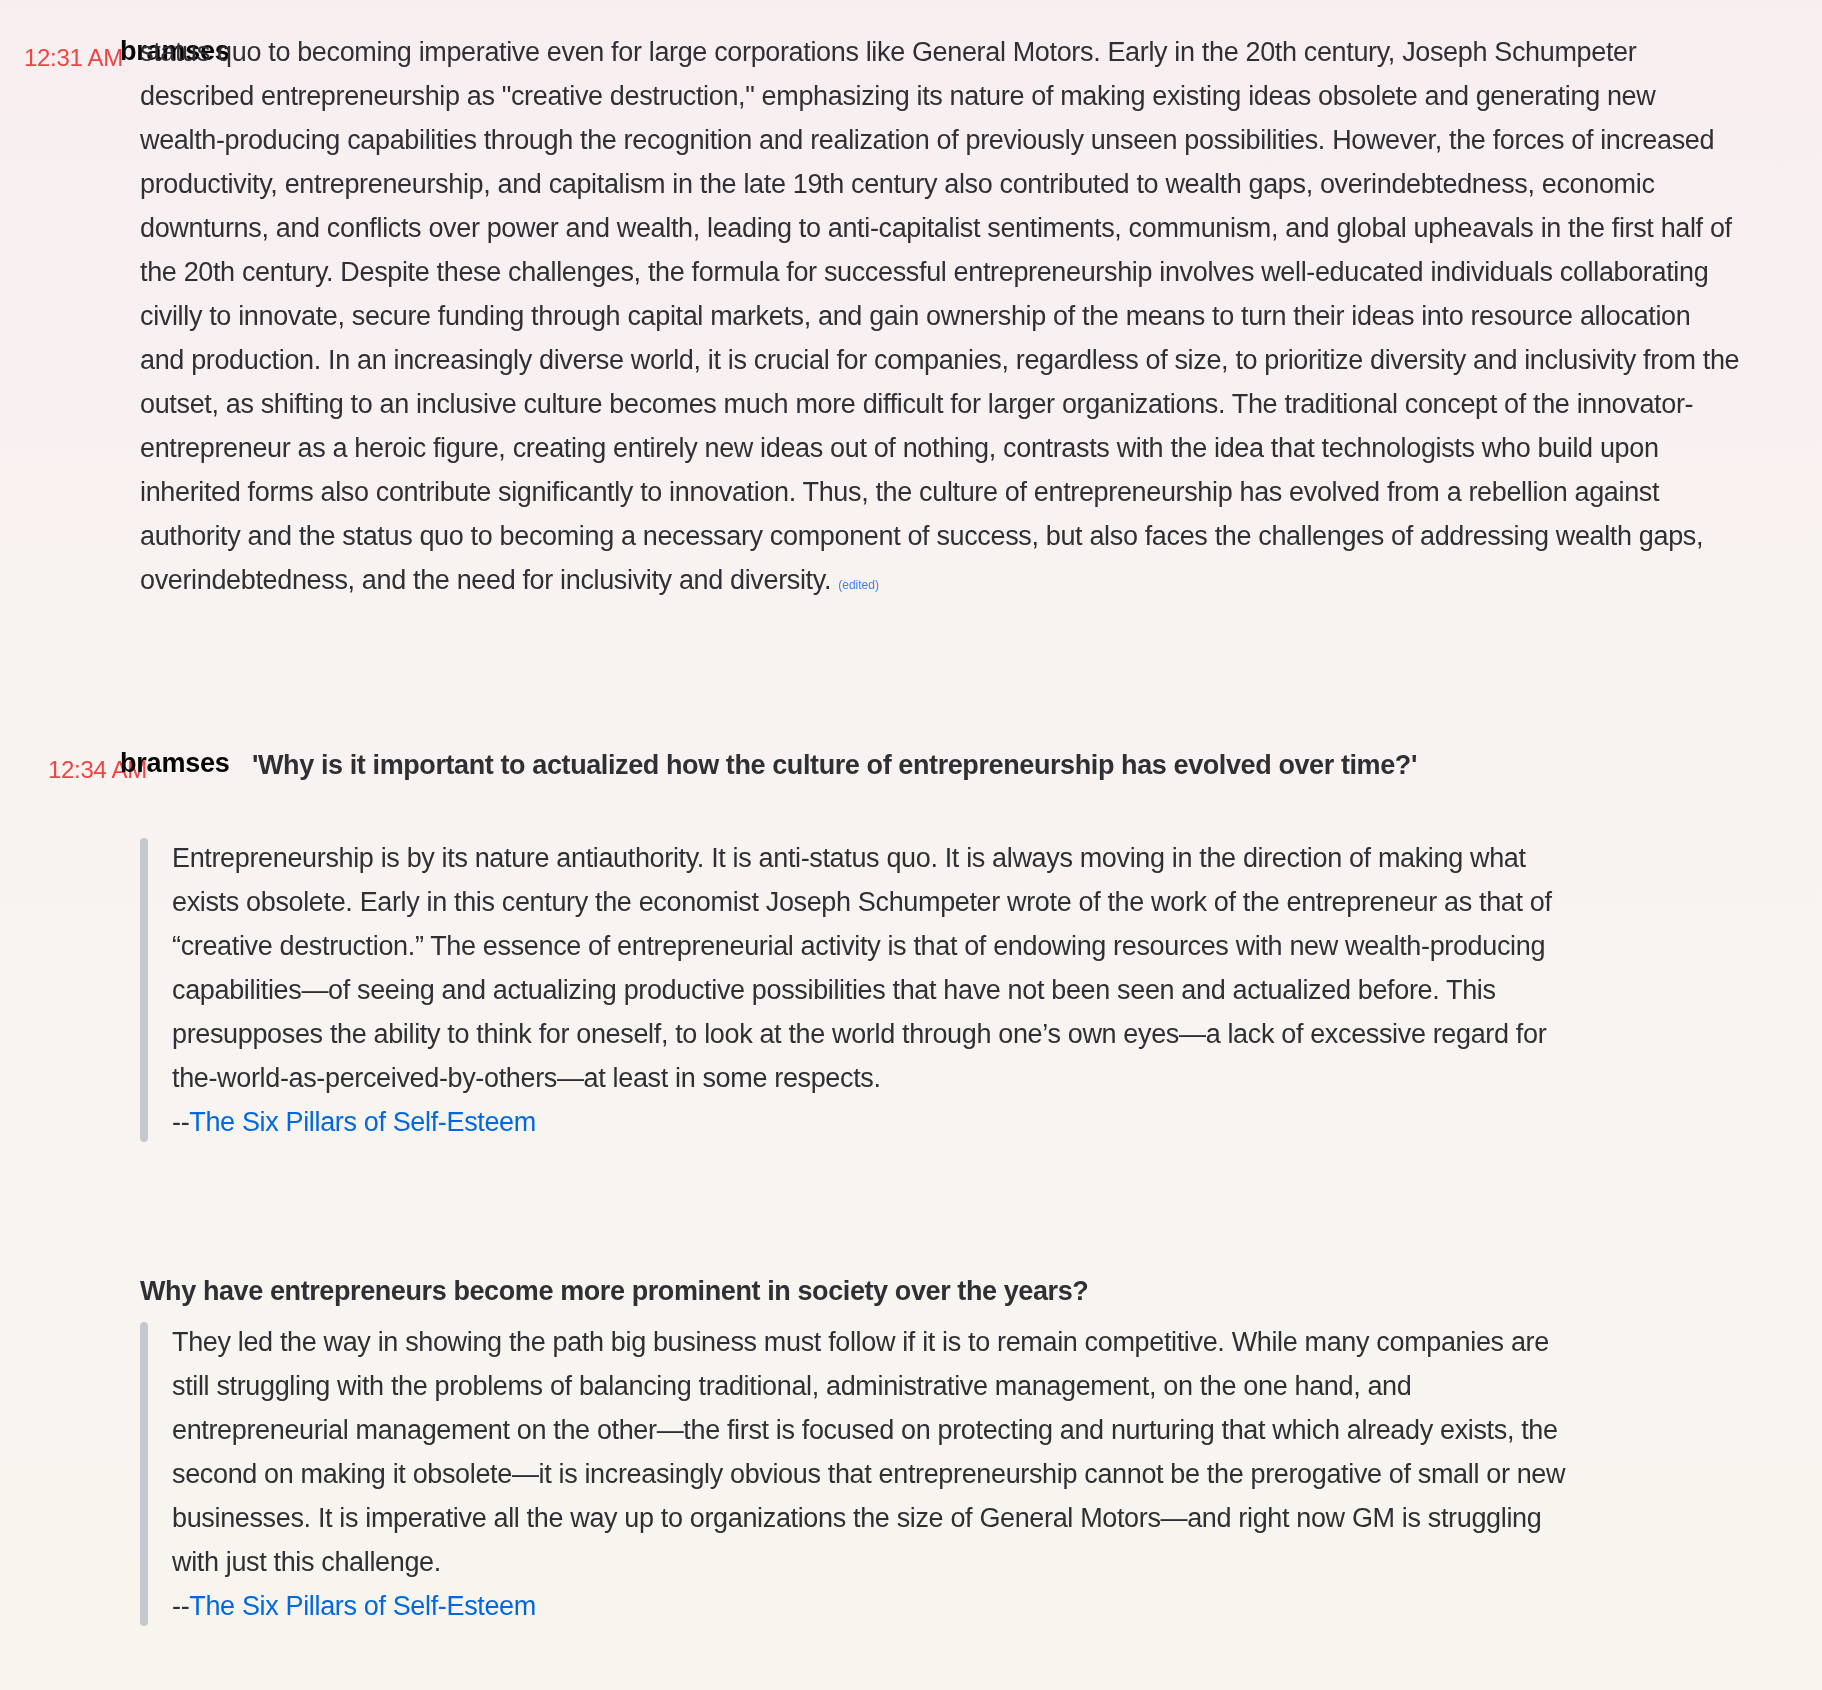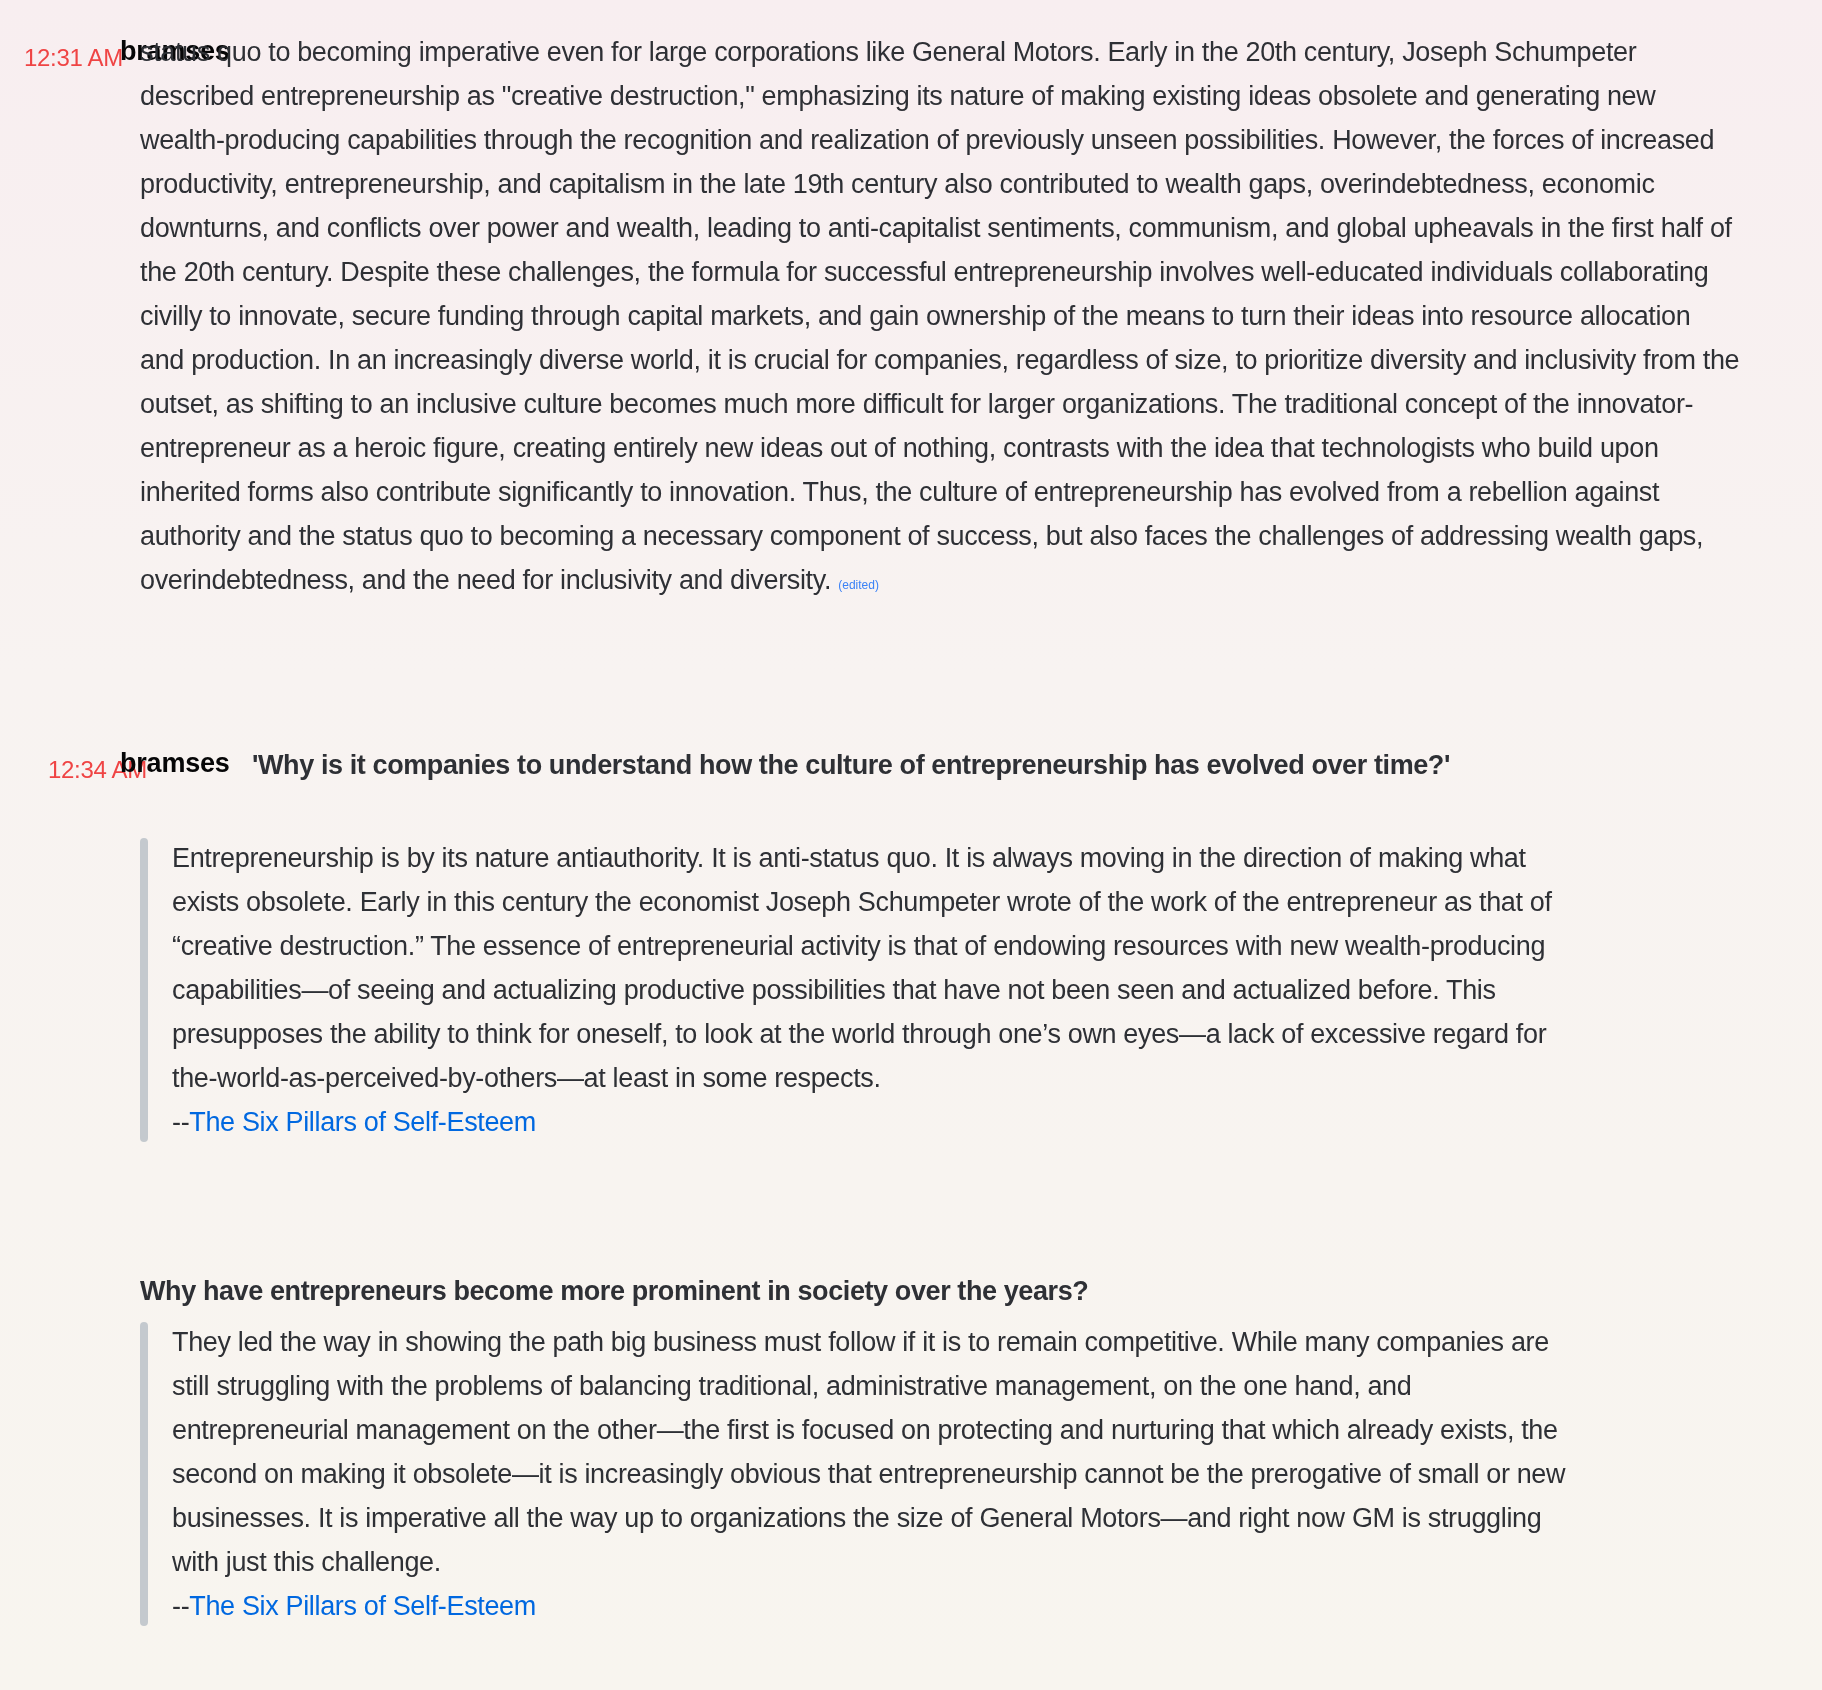--- a/index.html
+++ b/index.html
@@ -70,21 +70,21 @@
   <span class="ts" style="left:24px; top:14px;">12:31 AM</span>
   <span class="user" style="left:120px; top:6px;">bramses</span>
   <div class="body-text" style="position:absolute; left:140px; top:0; width:1600px;">
     <div style="width:1600px;"><span>status quo to becoming imperative even for large corporations like General Motors. Early in the 20th century, Joseph Schumpeter described entrepreneurship as "creative destruction," emphasizing its nature of making existing ideas obsolete and generating new wealth-producing capabilities through the recognition and realization of previously unseen possibilities. However, the forces of increased productivity, entrepreneurship, and capitalism in the late 19th century also contributed to wealth gaps, overindebtedness, economic downturns, and conflicts over power and wealth, leading to anti-capitalist sentiments, communism, and global upheavals in the first half of the 20th century. Despite these challenges, the formula for successful entrepreneurship involves well-educated individuals collaborating civilly to innovate, secure funding through capital markets, and gain ownership of the means to turn their ideas into resource allocation and production. In an increasingly diverse world, it is crucial for companies, regardless of size, to prioritize diversity and inclusivity from the outset, as shifting to an inclusive culture becomes much more difficult for larger organizations. The traditional concept of the innovator-entrepreneur as a heroic figure, creating entirely new ideas out of nothing, contrasts with the idea that technologists who build upon inherited forms also contribute significantly to innovation. Thus, the culture of entrepreneurship has evolved from a rebellion against authority and the status quo to becoming a necessary component of success, but also faces the challenges of addressing wealth gaps, overindebtedness, and the need for inclusivity and diversity.</span> <span class="edited">(edited)</span></div>
   </div>
 </div>
 
 <div class="msg" style="top:742px;">
   <span class="ts" style="left:24px; top:14px;margin-left:24px;">12:34 AM</span>
   <span class="user" style="left:120px; top:6px;">bramses</span>
-  <span class="bold-q" style="position:absolute; left:252px; top:8px; white-space:nowrap;">'Why is it companies to understand how the culture of entrepreneurship has evolved over time?'</span>
+  <span class="bold-q" style="position:absolute; left:252px; top:8px; white-space:nowrap;">'Why is it important to actualized how the culture of entrepreneurship has evolved over time?'</span>
 </div>
 
 <div class="quote" style="top:836px;">
   <div class="quote-bar"></div>
   <div style="width:1400px;">Entrepreneurship is by its nature antiauthority. It is anti-status quo. It is always moving in the direction of making what exists obsolete. Early in this century the economist Joseph Schumpeter wrote of the work of the entrepreneur as that of “creative destruction.” The essence of entrepreneurial activity is that of endowing resources with new wealth-producing capabilities—of seeing and actualizing productive possibilities that have not been seen and actualized before. This presupposes the ability to think for oneself, to look at the world through one’s own eyes—a lack of excessive regard for the-world-as-perceived-by-others—at least in some respects.</div>
   <div>
     <span class="dashes">--</span><a class="link">The Six Pillars of Self-Esteem</a>
   </div>
 </div>
 

